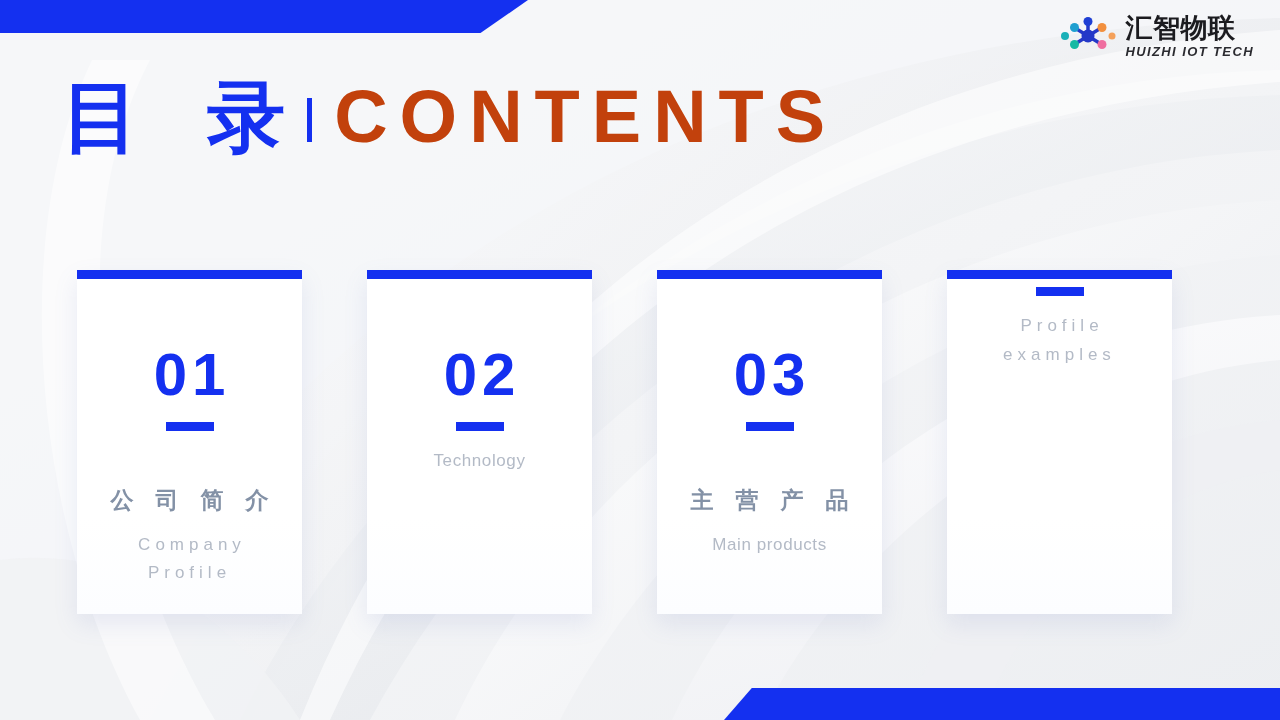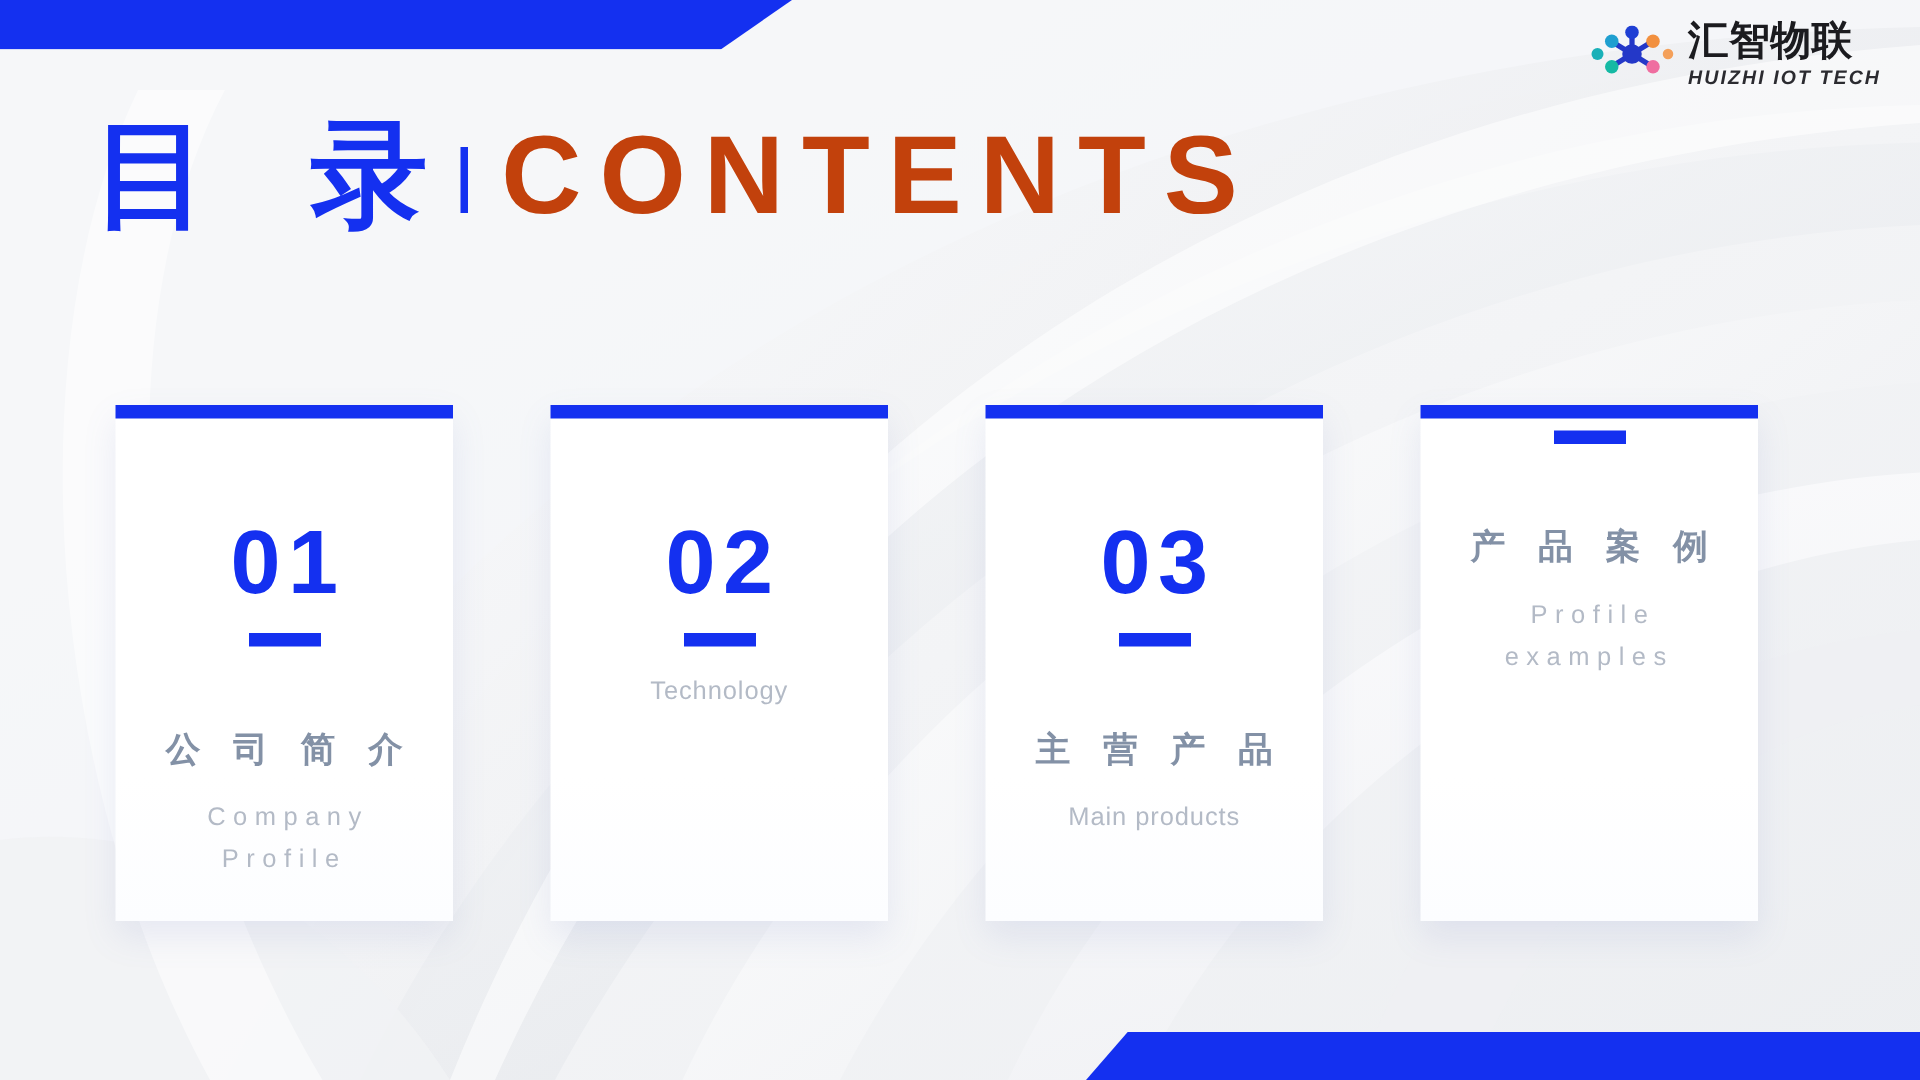--- a/index.html
+++ b/index.html
@@ -290,19 +290,18 @@
       <div class="card-topbar"></div>
       <div class="card-num">03</div>
       <div class="card-rule"></div>
       <div class="card-cn">主 营 产 品</div>
       <div class="card-en normal">Main products</div>
     </div>
 
     <div class="card">
       <div class="card-topbar"></div>
       <div class="card-rule"></div>
-      <div class="card-cn">产 品 案 例</div>
       <div class="card-en spaced">Profile examples</div>
     </div>
 
   </div>
 
 </div>
 
 </body></html>

